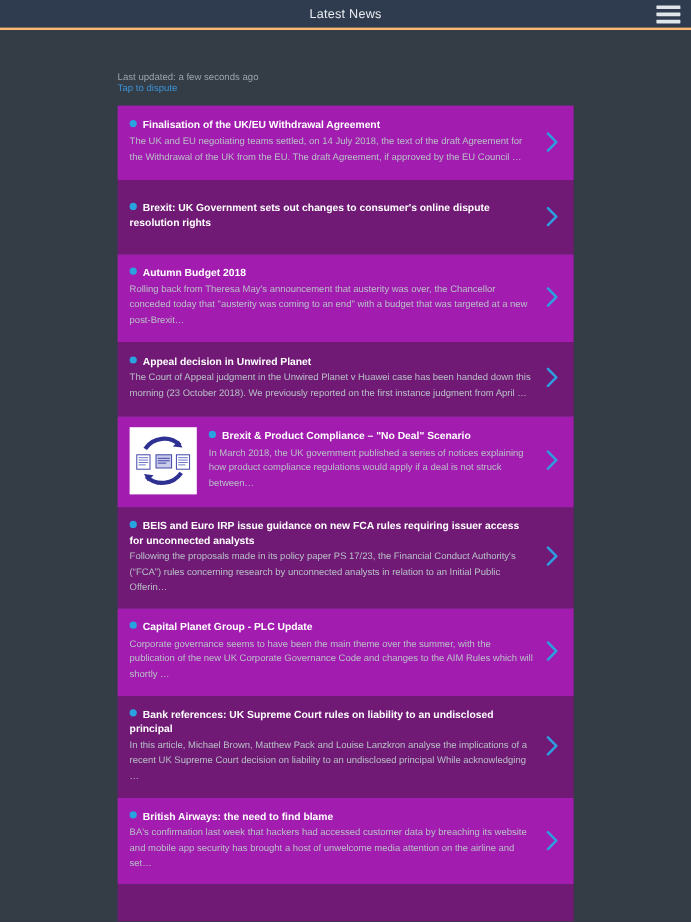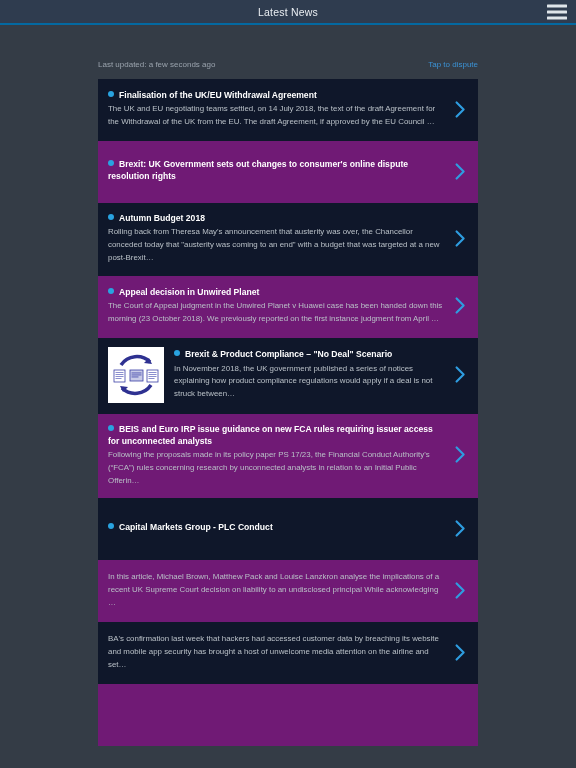--- a/index.html
+++ b/index.html
@@ -16,21 +16,21 @@
     font-family: "Liberation Sans", sans-serif;
     color: #e8ebee;
     -webkit-font-smoothing: antialiased;
   }
 
   
   .app-header {
     position: relative;
     height: 25px;
     background: #2f3c4f;
-    border-bottom: 2px solid #0369a1;
+    border-bottom: 2px solid #fdba74;
     display: flex;
     align-items: center;
     justify-content: center;
   }
 
   .app-title {
     font-size: 10.5px;
     font-weight: 400;
     color: #e9edf1;
     letter-spacing: 0.2px;
@@ -64,20 +64,21 @@
   }
 
   .status-row {
     width: 380px;
     margin: 0 auto;
     padding-top: 35px;
     padding-bottom: 10px;
     display: flex;
     align-items: baseline;
     justify-content: space-between;
+    flex-direction: column;
   }
 
   .last-updated {
     font-size: 8px;
     color: #9aa3ad;
   }
 
   .refresh-link {
     font-size: 8px;
     color: #3b92d4;
@@ -91,21 +92,21 @@
     margin: 0 auto;
   }
 
   .news-card {
     display: flex;
     align-items: center;
     padding: 9px 10px 11px 10px;
     min-height: 62px;
   }
 
-  .news-card.alt-light { background: #0f172a; }
+  .news-card.alt-light { background: #a21caf; }
   .news-card.alt-dark  { background: #701a75; }
 
   .thumb {
     flex: 0 0 auto;
     width: 56px;
     height: 56px;
     margin-right: 10px;
     background: #ffffff;
     padding: 3px;
     display: block;
@@ -235,61 +236,64 @@
             <rect x="41" y="53" width="14" height="1.8" fill="#4a4fae"></rect>
             <rect x="72" y="40" width="22" height="24" fill="#ffffff" stroke="#3b3fa5" stroke-width="1.6"></rect>
             <rect x="75" y="44" width="16" height="1.6" fill="#6d72c4"></rect>
             <rect x="75" y="48" width="16" height="1.6" fill="#6d72c4"></rect>
             <rect x="75" y="52" width="16" height="1.6" fill="#6d72c4"></rect>
             <rect x="75" y="56" width="12" height="1.6" fill="#6d72c4"></rect>
           </svg>
         </div>
         <div class="card-main">
           <div class="card-title"><span class="bullet"></span><span>Brexit &amp; Product Compliance – "No Deal" Scenario</span></div>
-          <div class="card-snippet">In November 2018, the UK government published a series of notices explaining how product compliance regulations would apply if a deal is not struck between…</div>
+          <div class="card-snippet">In March 2018, the UK government published a series of notices explaining how product compliance regulations would apply if a deal is not struck between…</div>
         </div>
         <div class="chevron">
           <svg width="11" height="17" viewBox="0 0 11 17" fill="none" xmlns="http://www.w3.org/2000/svg">
             <path d="M1.6 1.4 L8.6 8.5 L1.6 15.6" stroke="#2e9de0" stroke-width="2.1" stroke-linecap="round" stroke-linejoin="round"></path>
           </svg>
         </div>
       </div>
       <div class="news-card alt-dark">
         <div class="card-main">
           <div class="card-title"><span class="bullet"></span><span>BEIS and Euro IRP issue guidance on new FCA rules requiring issuer access for unconnected analysts</span></div>
           <div class="card-snippet">Following the proposals made in its policy paper PS 17/23, the Financial Conduct Authority's (“FCA”) rules concerning research by unconnected analysts in relation to an Initial Public Offerin…</div>
         </div>
         <div class="chevron">
           <svg width="11" height="17" viewBox="0 0 11 17" fill="none" xmlns="http://www.w3.org/2000/svg">
             <path d="M1.6 1.4 L8.6 8.5 L1.6 15.6" stroke="#2e9de0" stroke-width="2.1" stroke-linecap="round" stroke-linejoin="round"></path>
           </svg>
         </div>
       </div>
       <div class="news-card alt-light">
         <div class="card-main">
-          <div class="card-title"><span class="bullet"></span><span>Capital Markets Group - PLC Conduct</span></div>
+          <div class="card-title"><span class="bullet"></span><span>Capital Planet Group - PLC Update</span></div>
+          <div class="card-snippet">Corporate governance seems to have been the main theme over the summer, with the publication of the new UK Corporate Governance Code and changes to the AIM Rules which will shortly …</div>
         </div>
         <div class="chevron">
           <svg width="11" height="17" viewBox="0 0 11 17" fill="none" xmlns="http://www.w3.org/2000/svg">
             <path d="M1.6 1.4 L8.6 8.5 L1.6 15.6" stroke="#2e9de0" stroke-width="2.1" stroke-linecap="round" stroke-linejoin="round"></path>
           </svg>
         </div>
       </div>
       <div class="news-card alt-dark">
         <div class="card-main">
+          <div class="card-title"><span class="bullet"></span><span>Bank references: UK Supreme Court rules on liability to an undisclosed principal</span></div>
           <div class="card-snippet">In this article, Michael Brown, Matthew Pack and Louise Lanzkron analyse the implications of a recent UK Supreme Court decision on liability to an undisclosed principal While acknowledging …</div>
         </div>
         <div class="chevron">
           <svg width="11" height="17" viewBox="0 0 11 17" fill="none" xmlns="http://www.w3.org/2000/svg">
             <path d="M1.6 1.4 L8.6 8.5 L1.6 15.6" stroke="#2e9de0" stroke-width="2.1" stroke-linecap="round" stroke-linejoin="round"></path>
           </svg>
         </div>
       </div>
       <div class="news-card alt-light">
         <div class="card-main">
+          <div class="card-title"><span class="bullet"></span><span>British Airways: the need to find blame</span></div>
           <div class="card-snippet">BA's confirmation last week that hackers had accessed customer data by breaching its website and mobile app security has brought a host of unwelcome media attention on the airline and set…</div>
         </div>
         <div class="chevron">
           <svg width="11" height="17" viewBox="0 0 11 17" fill="none" xmlns="http://www.w3.org/2000/svg">
             <path d="M1.6 1.4 L8.6 8.5 L1.6 15.6" stroke="#2e9de0" stroke-width="2.1" stroke-linecap="round" stroke-linejoin="round"></path>
           </svg>
         </div>
       </div>
       <div class="news-card alt-dark"></div>
     </div>

